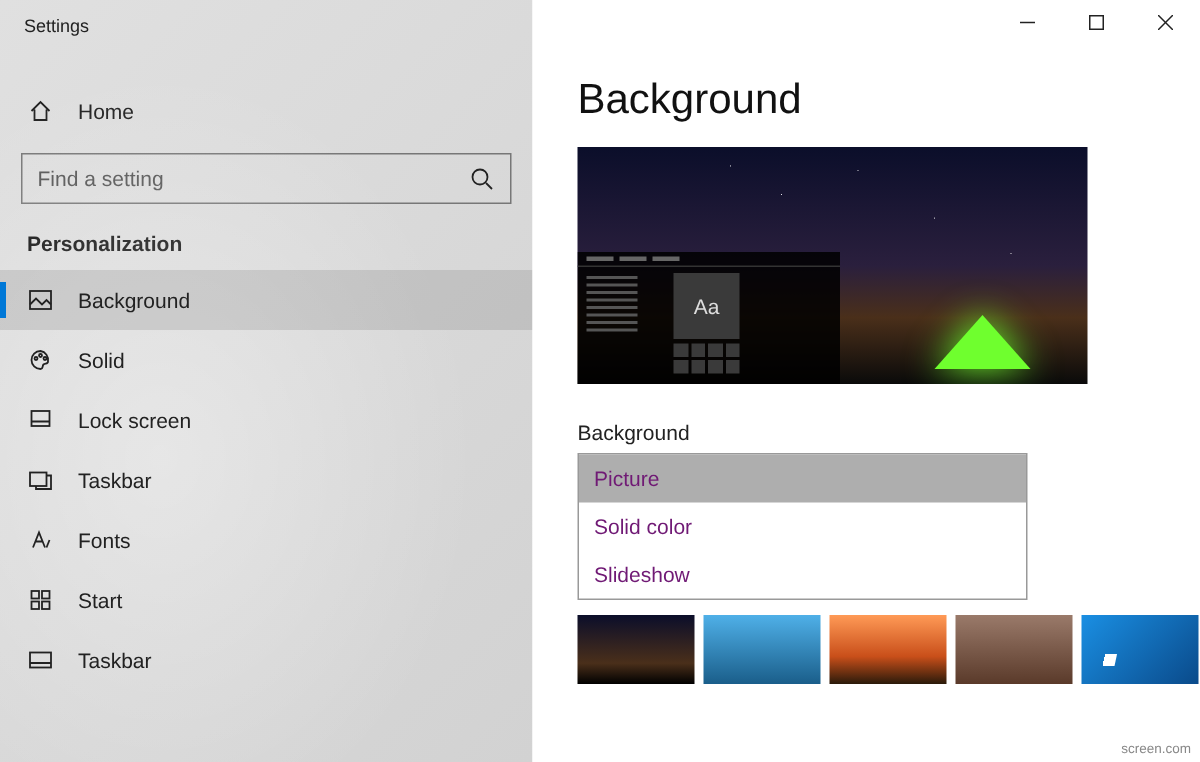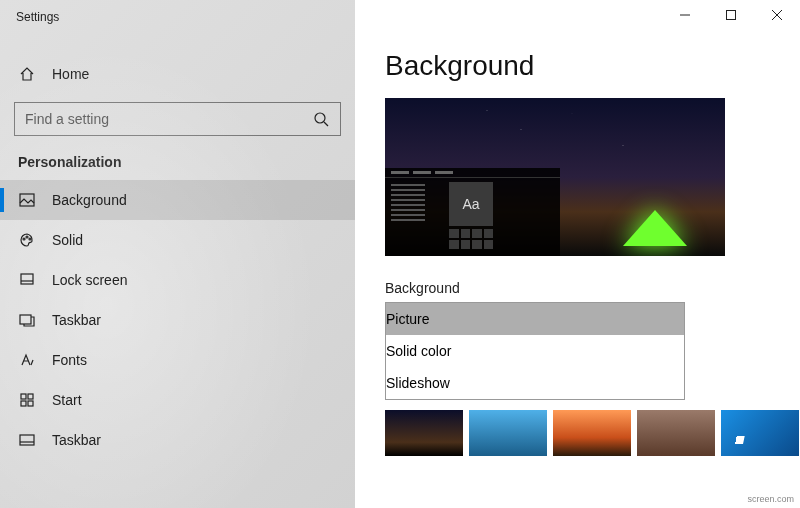--- a/index.html
+++ b/index.html
@@ -29,21 +29,21 @@
 .tb-top span{width:18px;height:3px;background:#666}
 .tb-body{display:flex;height:78px}
 .tb-left{width:60px;padding:6px 6px 0 6px;display:flex;flex-direction:column;gap:3px}
 .tb-left span{height:2px;background:#555;width:70%}
 .tb-right{flex:1;padding:4px}
 .aa-tile{width:44px;height:44px;background:#3a3a3a;display:flex;align-items:center;justify-content:center;color:#ddd;font-size:14px;margin-bottom:3px}
 .mini-tiles{display:grid;grid-template-columns:repeat(4,1fr);gap:2px;width:44px}
 .mini-tiles span{height:9px;background:#3a3a3a}
 .bg-label{font-size:14px;color:#222;margin-top:24px}
 .dropdown{width:300px;margin-top:6px;border:1px solid #999;background:#fff}
-.dd-item{height:32px;display:flex;align-items:center;font-size:14px;color:#000000}
+.dd-item{height:32px;display:flex;align-items:center;padding-left:10px;font-size:14px;color:#701a75}
 .dd-item.selected{background:#aeaeae}
 .thumbs{display:flex;gap:6px;margin-top:10px}
 .thumb{width:78px;height:46px}
 .t1{background:linear-gradient(180deg,#0b0e2a,#4a2f1a 70%,#000)}
 .t2{background:linear-gradient(180deg,#4fb0e8,#1a5e8a)}
 .t3{background:linear-gradient(180deg,#ff9a56,#c94f1a 60%,#2a1a0a)}
 .t4{background:linear-gradient(180deg,#9a7a6a,#5a3a2a)}
 .t5{background:linear-gradient(135deg,#1a8fe3,#0a4a8a);position:relative}
 .t5::after{content:"";position:absolute;left:6px;bottom:4px;width:16px;height:16px;background:conic-gradient(#fff 0 25%,transparent 0 100%);transform:skewX(-12deg)}
 .watermark{position:absolute;right:6px;bottom:4px;font-size:9px;color:#888}

